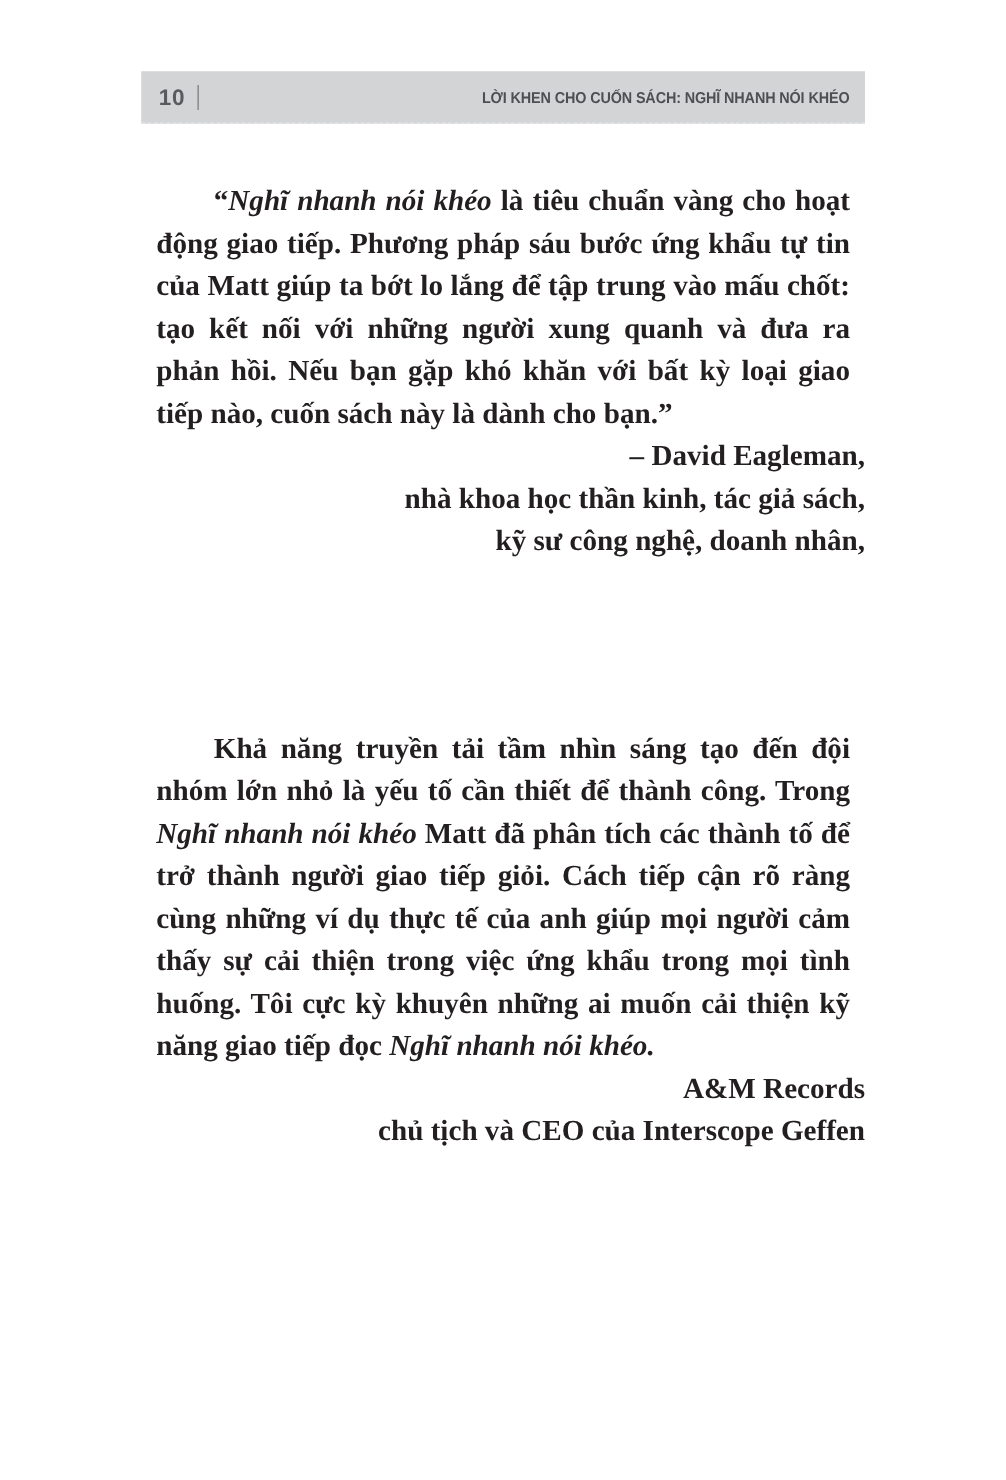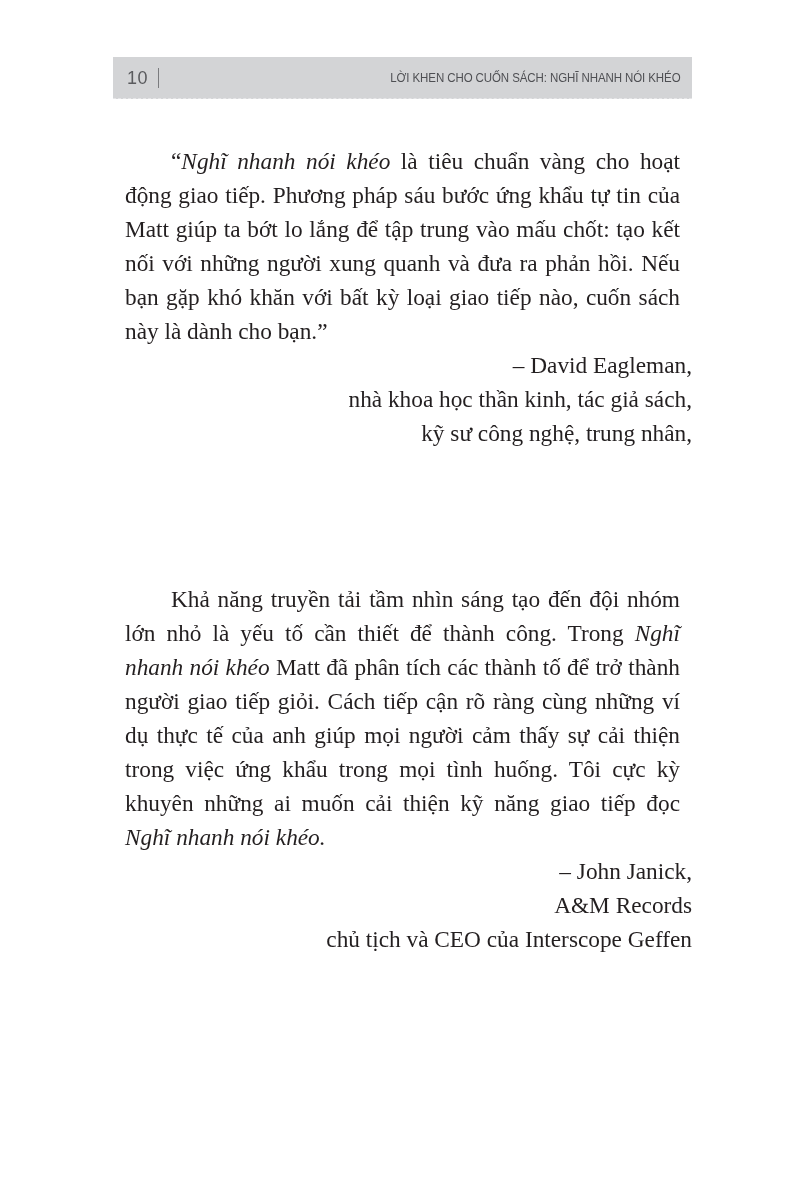--- a/index.html
+++ b/index.html
@@ -13,20 +13,21 @@
       position: relative;
       overflow: hidden;
       color: #231f20;
     }
     .page {
       position: absolute;
       left: 0; top: 0;
       width: 805px;
       height: 1076px;
       background: #ffffff;
+      font-weight: bold;
     }
     .running-header {
       position: absolute;
       left: 113px;
       top: 57px;
       width: 579px;
       height: 42px;
       background: #d3d4d6;
       border-bottom: 1px dashed #e6e6e8;
       box-sizing: border-box;
@@ -102,29 +103,28 @@
   </div>
 
   <div class="body-text" id="block1">
     <p class="para"><span>“</span><span class="it">Nghĩ nhanh nói khéo</span><span> là tiêu chuẩn vàng cho hoạt động giao tiếp. Phương pháp sáu bước ứng khẩu tự tin của Matt giúp ta bớt lo lắng để tập trung vào mấu chốt: tạo kết nối với những người xung quanh và đưa ra phản hồi. Nếu bạn gặp khó khăn với bất kỳ loại giao tiếp nào, cuốn sách này là dành cho bạn.”</span></p>
   </div>
 
   <div class="body-text" id="attr1">
     <p class="attribution">
       <span class="line">– David Eagleman,</span>
       <span class="line">nhà khoa học thần kinh, tác giả sách,</span>
-      <span class="line">kỹ sư công nghệ, trung nhân,</span>
+      <span class="line">kỹ sư công nghệ, doanh nhân,</span>
     </p>
   </div>
 
   <div class="body-text" id="block2">
     <p class="para"><span>Khả năng truyền tải tầm nhìn sáng tạo đến đội nhóm lớn nhỏ là yếu tố cần thiết để thành công. Trong </span><span class="it">Nghĩ nhanh nói khéo</span><span> Matt đã phân tích các thành tố để trở thành người giao tiếp giỏi. Cách tiếp cận rõ ràng cùng những ví dụ thực tế của anh giúp mọi người cảm thấy sự cải thiện trong việc ứng khẩu trong mọi tình huống. Tôi cực kỳ khuyên những ai muốn cải thiện kỹ năng giao tiếp đọc </span><span class="it">Nghĩ nhanh nói khéo.</span></p>
   </div>
 
   <div class="body-text" id="attr2">
     <p class="attribution">
-      <span class="line">– John Janick,</span>
       <span class="line">A&amp;M Records</span>
       <span class="line">chủ tịch và CEO của Interscope Geffen</span>
     </p>
   </div>
 
 </div>
 
 </body></html>

